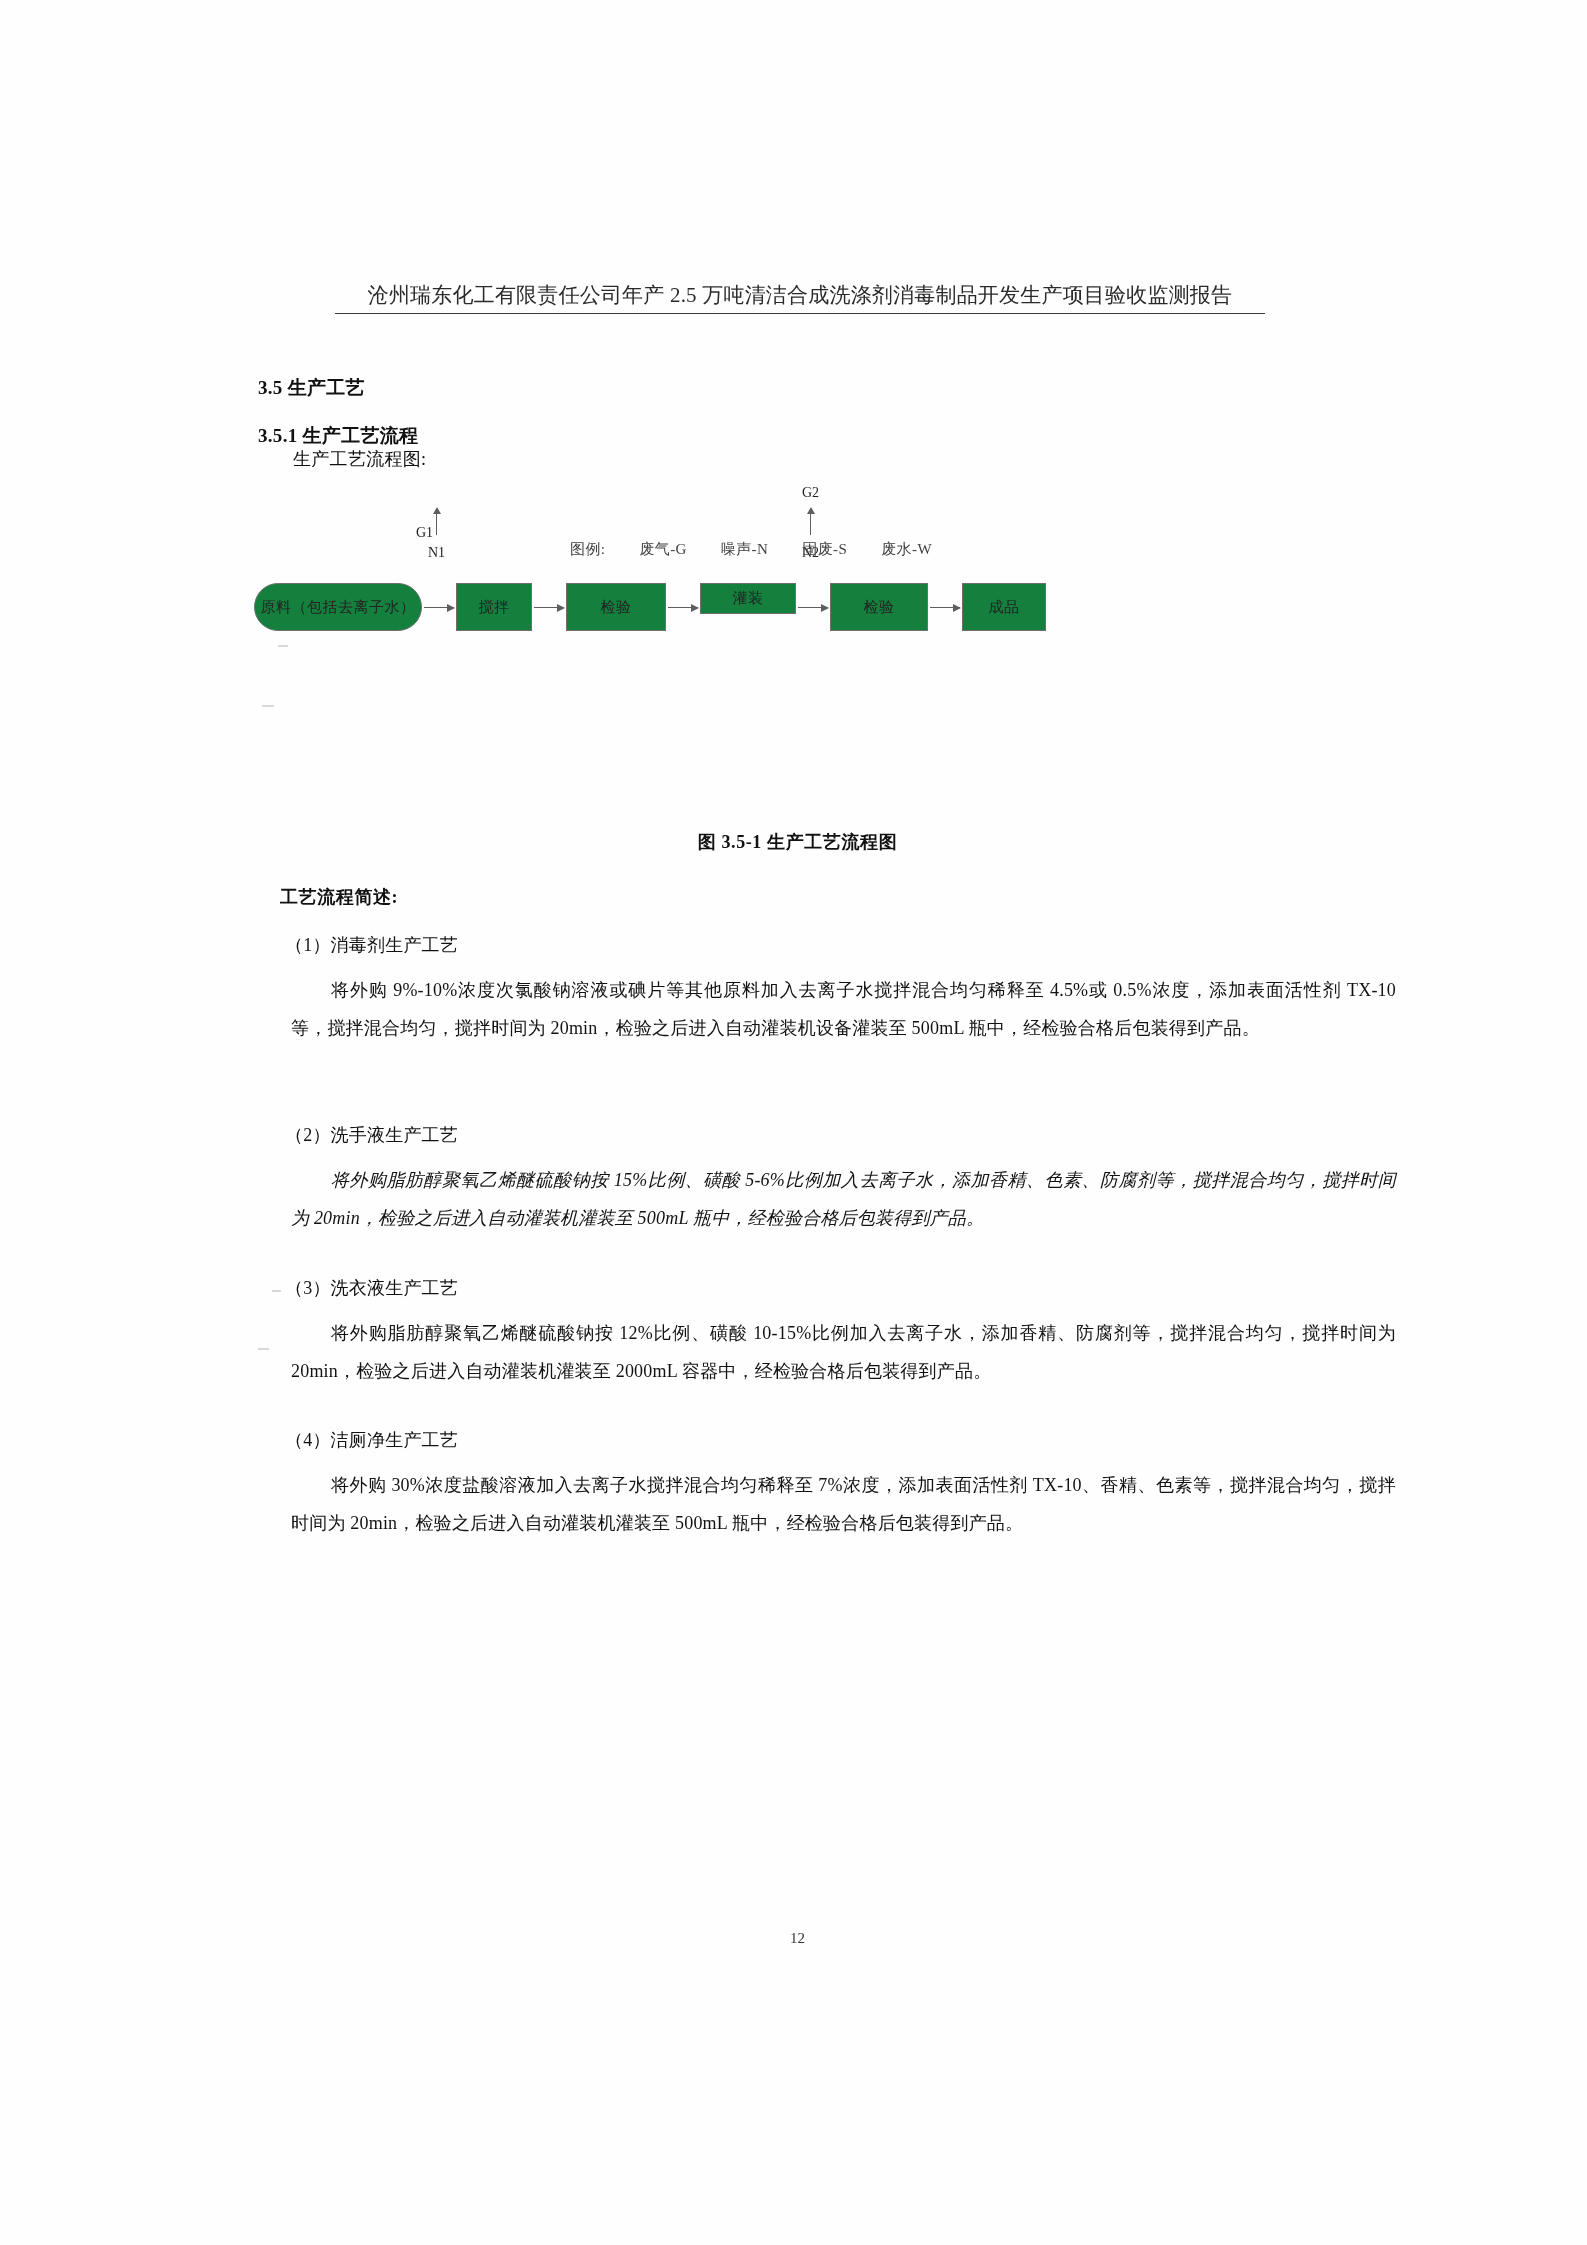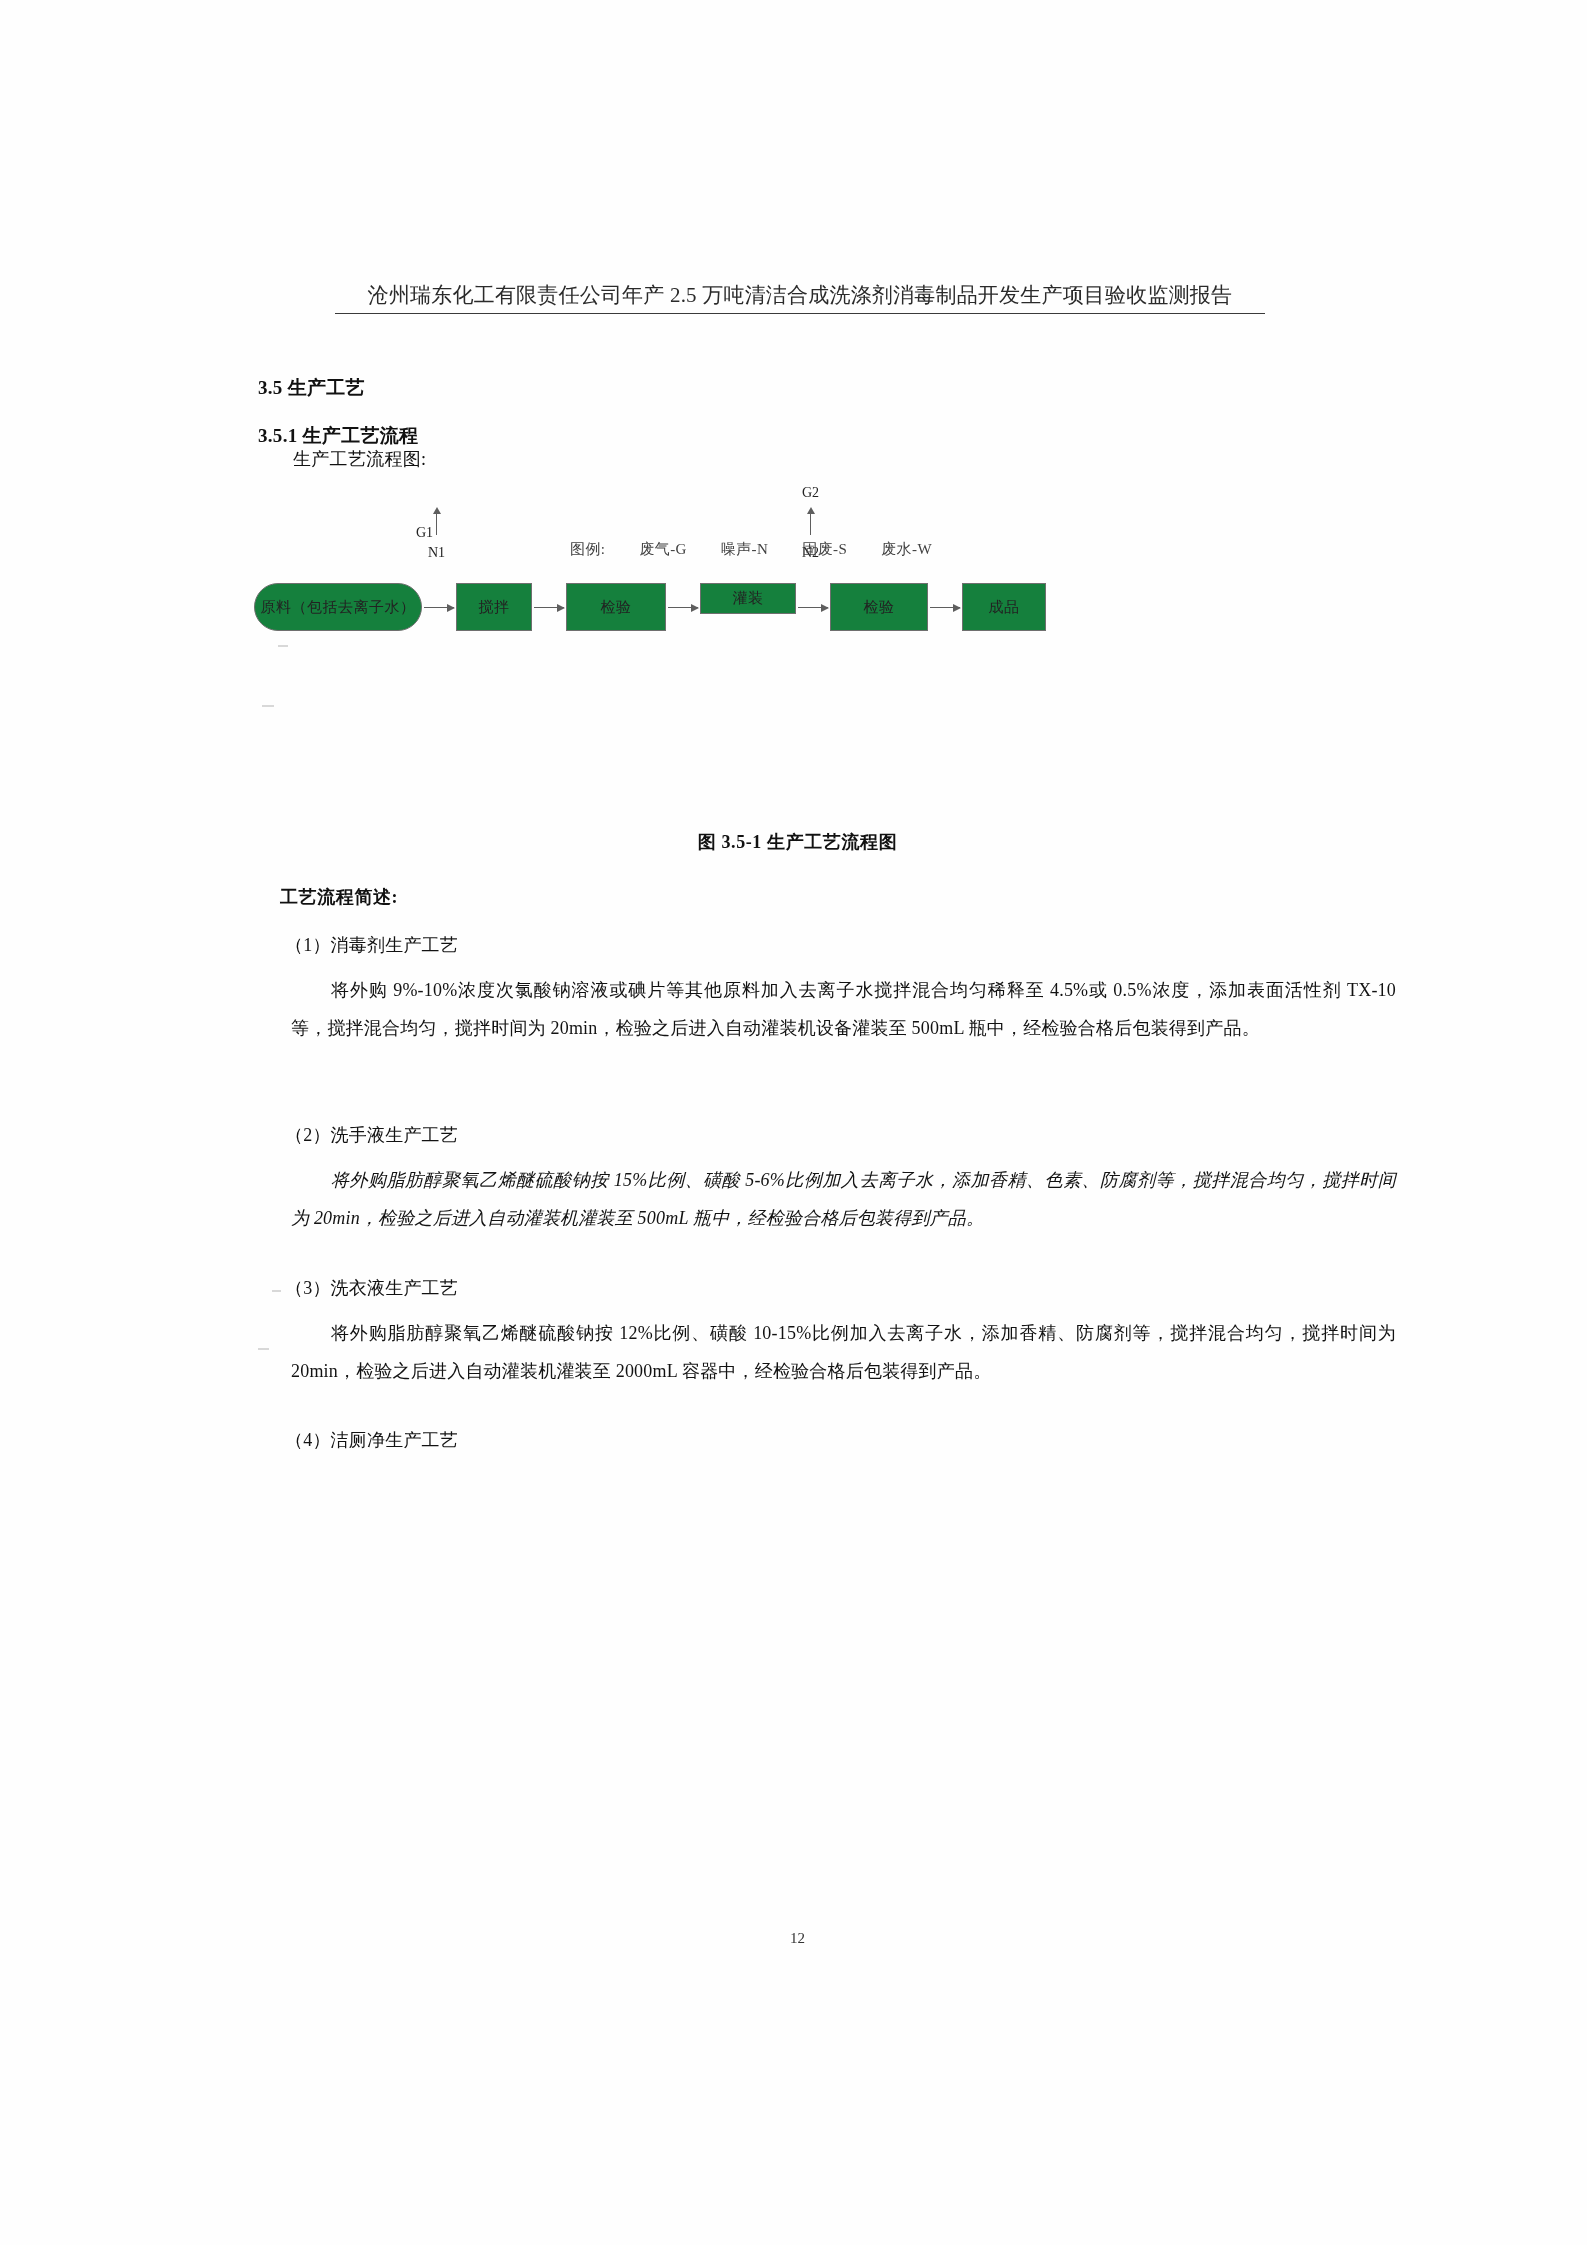--- a/index.html
+++ b/index.html
@@ -261,16 +261,17 @@
     <div class="item-title" style="top:678px;">（1）消毒剂生产工艺</div>
     <div class="body-block para" style="top:716px;">将外购 9%-10%浓度次氯酸钠溶液或碘片等其他原料加入去离子水搅拌混合均匀稀释至 4.5%或 0.5%浓度，添加表面活性剂 TX-10 等，搅拌混合均匀，搅拌时间为 20min，检验之后进入自动灌装机设备灌装至 500mL 瓶中，经检验合格后包装得到产品。</div>
 
     <div class="item-title" style="top:868px;">（2）洗手液生产工艺</div>
     <div class="body-block para" style="top:906px;font-style:italic;">将外购脂肪醇聚氧乙烯醚硫酸钠按 15%比例、磺酸 5-6%比例加入去离子水，添加香精、色素、防腐剂等，搅拌混合均匀，搅拌时间为 20min，检验之后进入自动灌装机灌装至 500mL 瓶中，经检验合格后包装得到产品。</div>
 
     <div class="item-title" style="top:1021px;text-align:right;">（3）洗衣液生产工艺</div>
     <div class="body-block para" style="top:1059px;">将外购脂肪醇聚氧乙烯醚硫酸钠按 12%比例、磺酸 10-15%比例加入去离子水，添加香精、防腐剂等，搅拌混合均匀，搅拌时间为 20min，检验之后进入自动灌装机灌装至 2000mL 容器中，经检验合格后包装得到产品。</div>
 
     <div class="item-title" style="top:1173px;">（4）洁厕净生产工艺</div>
+    <div class="body-block para" style="top:1211px;">将外购 30%浓度盐酸溶液加入去离子水搅拌混合均匀稀释至 7%浓度，添加表面活性剂 TX-10、香精、色素等，搅拌混合均匀，搅拌时间为 20min，检验之后进入自动灌装机灌装至 500mL 瓶中，经检验合格后包装得到产品。</div>
 
     <div class="pagenum">12</div>
   </div>
 </div>
 
 </body></html>

